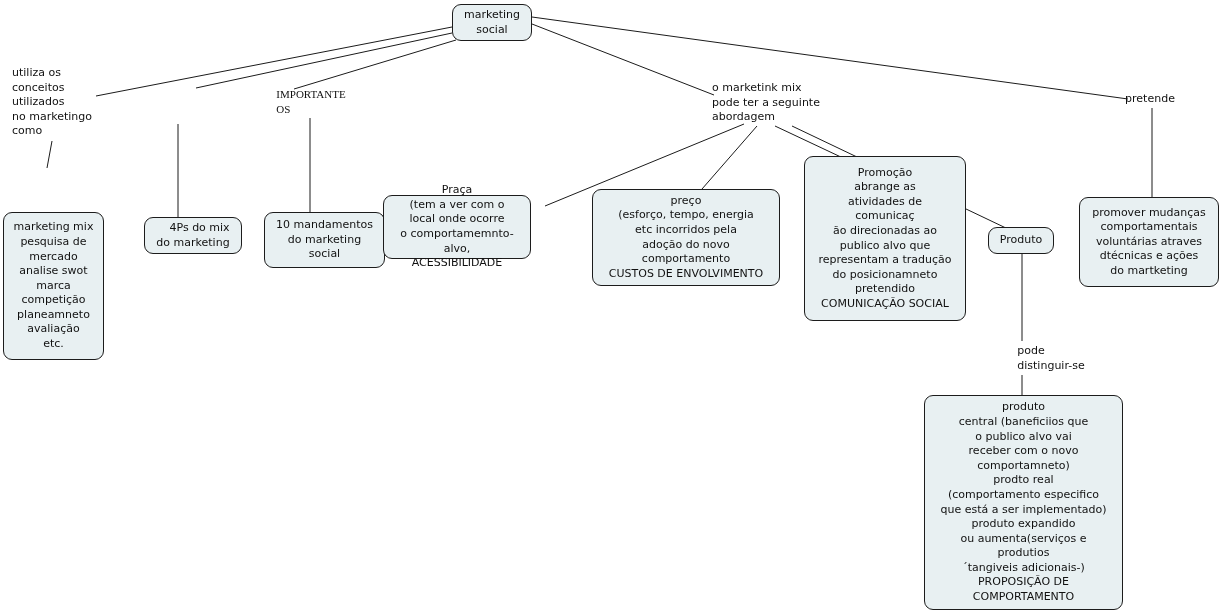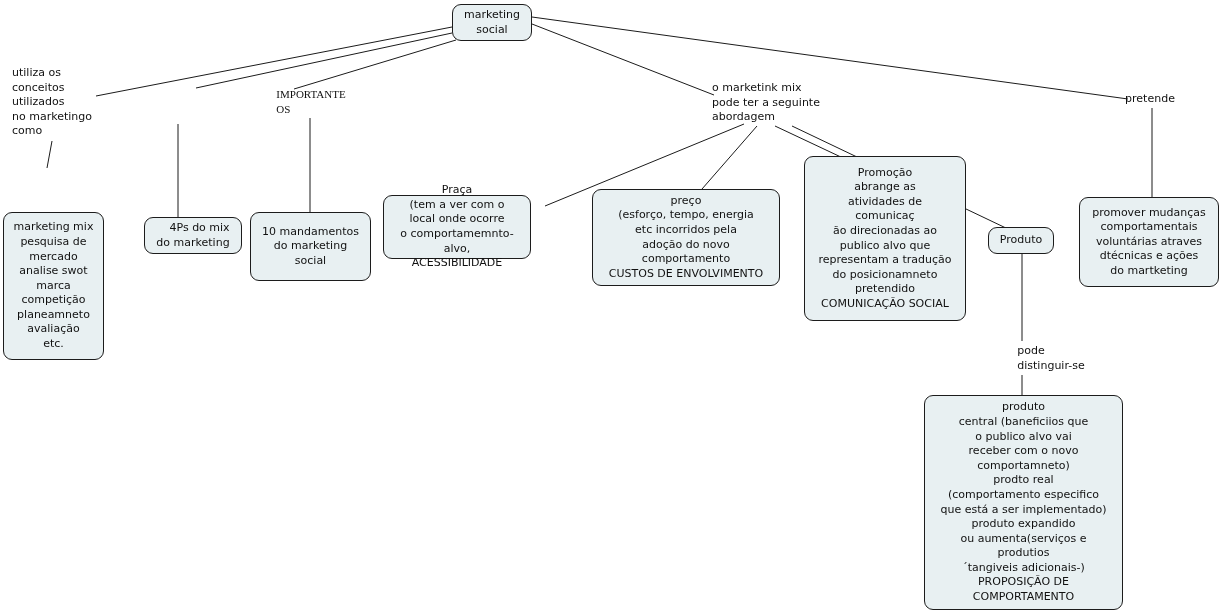--- a/index.html
+++ b/index.html
@@ -62,21 +62,21 @@
 pesquisa de
 mercado
 analise swot
 marca
 competição
 planeamneto
 avaliação
 etc.</div>
   <div class="box" style="left:144px; top:217px; width:98px;  height:37px;text-align:right;">4Ps do mix
 do marketing</div>
-  <div class="box" style="left:250px; top:212px; width:121px; height:69px;">10 mandamentos
+  <div class="box" style="left:264px; top:212px; width:121px; height:56px;">10 mandamentos
 do marketing
 social</div>
   <div class="box" style="left:383px; top:195px; width:148px; height:64px;">Praça
 (tem a ver com o
 local onde ocorre
 o comportamemnto-alvo,
 ACESSIBILIDADE</div>
   <div class="box" style="left:804px; top:156px; width:162px; height:165px;">Promoção
 abrange as
 atividades de

